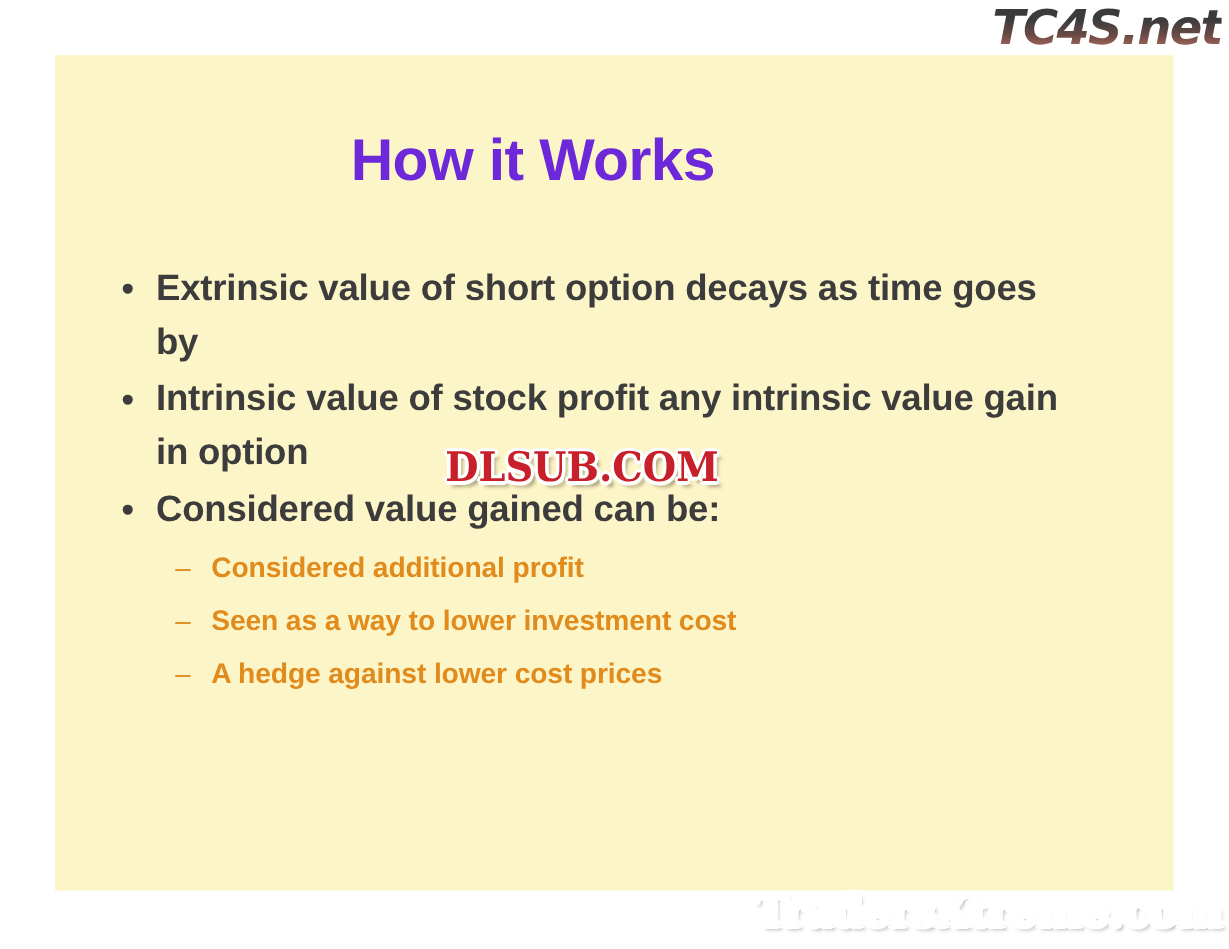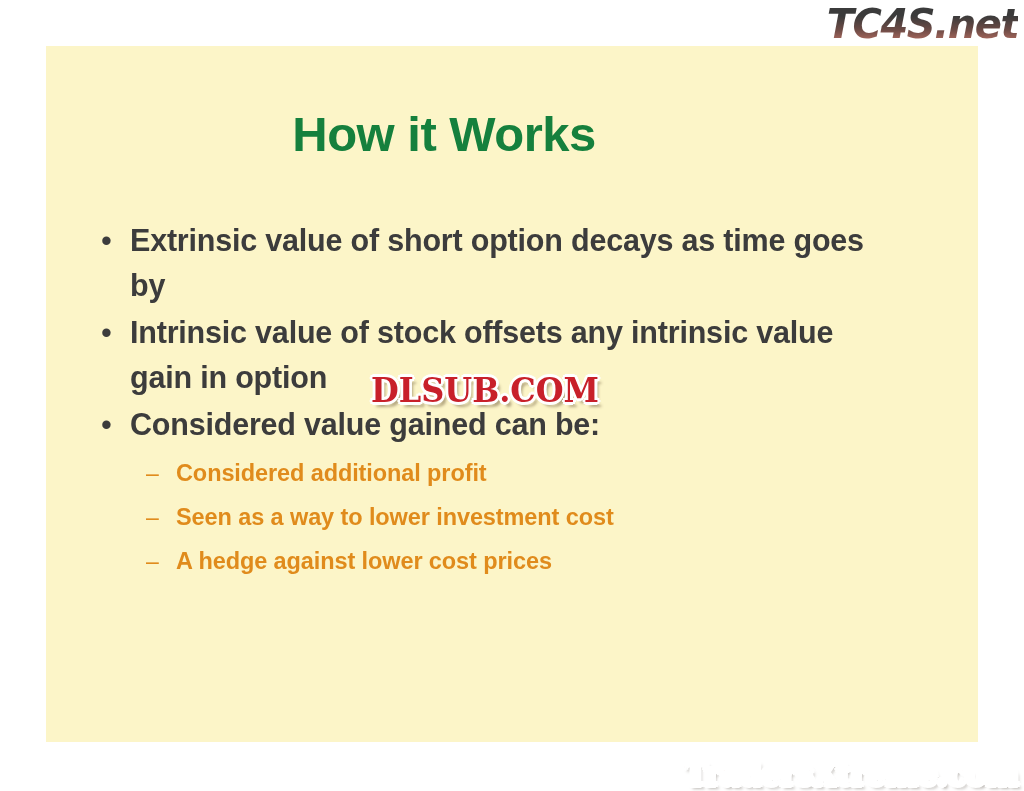--- a/index.html
+++ b/index.html
@@ -25,21 +25,21 @@
     background: #fcf5c8;
   }
 
   
   #slide-title {
     position: absolute;
     left: 0;
     top: 64px;
     width: 796px;
     text-align: center;
-    color: #15803d;
+    color: #6d28d9;
     font-size: 49px;
     font-weight: bold;
     letter-spacing: -0.5px;
     line-height: 1;
     white-space: nowrap;
   }
 
   
   #bullet-list {
     position: absolute;
@@ -147,22 +147,22 @@
       -2px  2px  0 #ffffff,  2px  2px  0 #ffffff,
       -3px  0    0 #ffffff,  3px  0    0 #ffffff,
        0    3px  0 #ffffff,  0   -3px  0 #ffffff,
        4px  5px  3px rgba(90,70,40,0.45);
   }
 
   
   #watermark-traders {
     position: absolute;
     right: 6px;
-    bottom: 0;
-    font-size: 31px;
+    bottom: 15px;
+    font-size: 36px;
     font-weight: bold;
     font-family: "DejaVu Serif", serif;
     letter-spacing: -0.5px;
     line-height: 34px;
     white-space: nowrap;
     color: #d4635f;
     text-shadow:
       -2px  0    0 #ffffff,  2px  0    0 #ffffff,
        0   -2px  0 #ffffff,  0    2px  0 #ffffff,
       -2px -2px  0 #ffffff,  2px -2px  0 #ffffff,
@@ -190,21 +190,21 @@
 
   <div id="bullet-list">
 
     <div class="bullet-row">
       <span class="bullet-marker">•</span>
       <span class="bullet-text">Extrinsic value of short option decays as time goes by</span>
     </div>
 
     <div class="bullet-row">
       <span class="bullet-marker">•</span>
-      <span class="bullet-text">Intrinsic value of stock offsets any intrinsic value gain in option</span>
+      <span class="bullet-text">Intrinsic value of stock profit any intrinsic value gain in option</span>
     </div>
 
     <div class="bullet-row">
       <span class="bullet-marker">•</span>
       <span class="bullet-text">Considered value gained can be:</span>
     </div>
 
     <div id="sub-bullet-list">
 
       <div class="sub-row">

